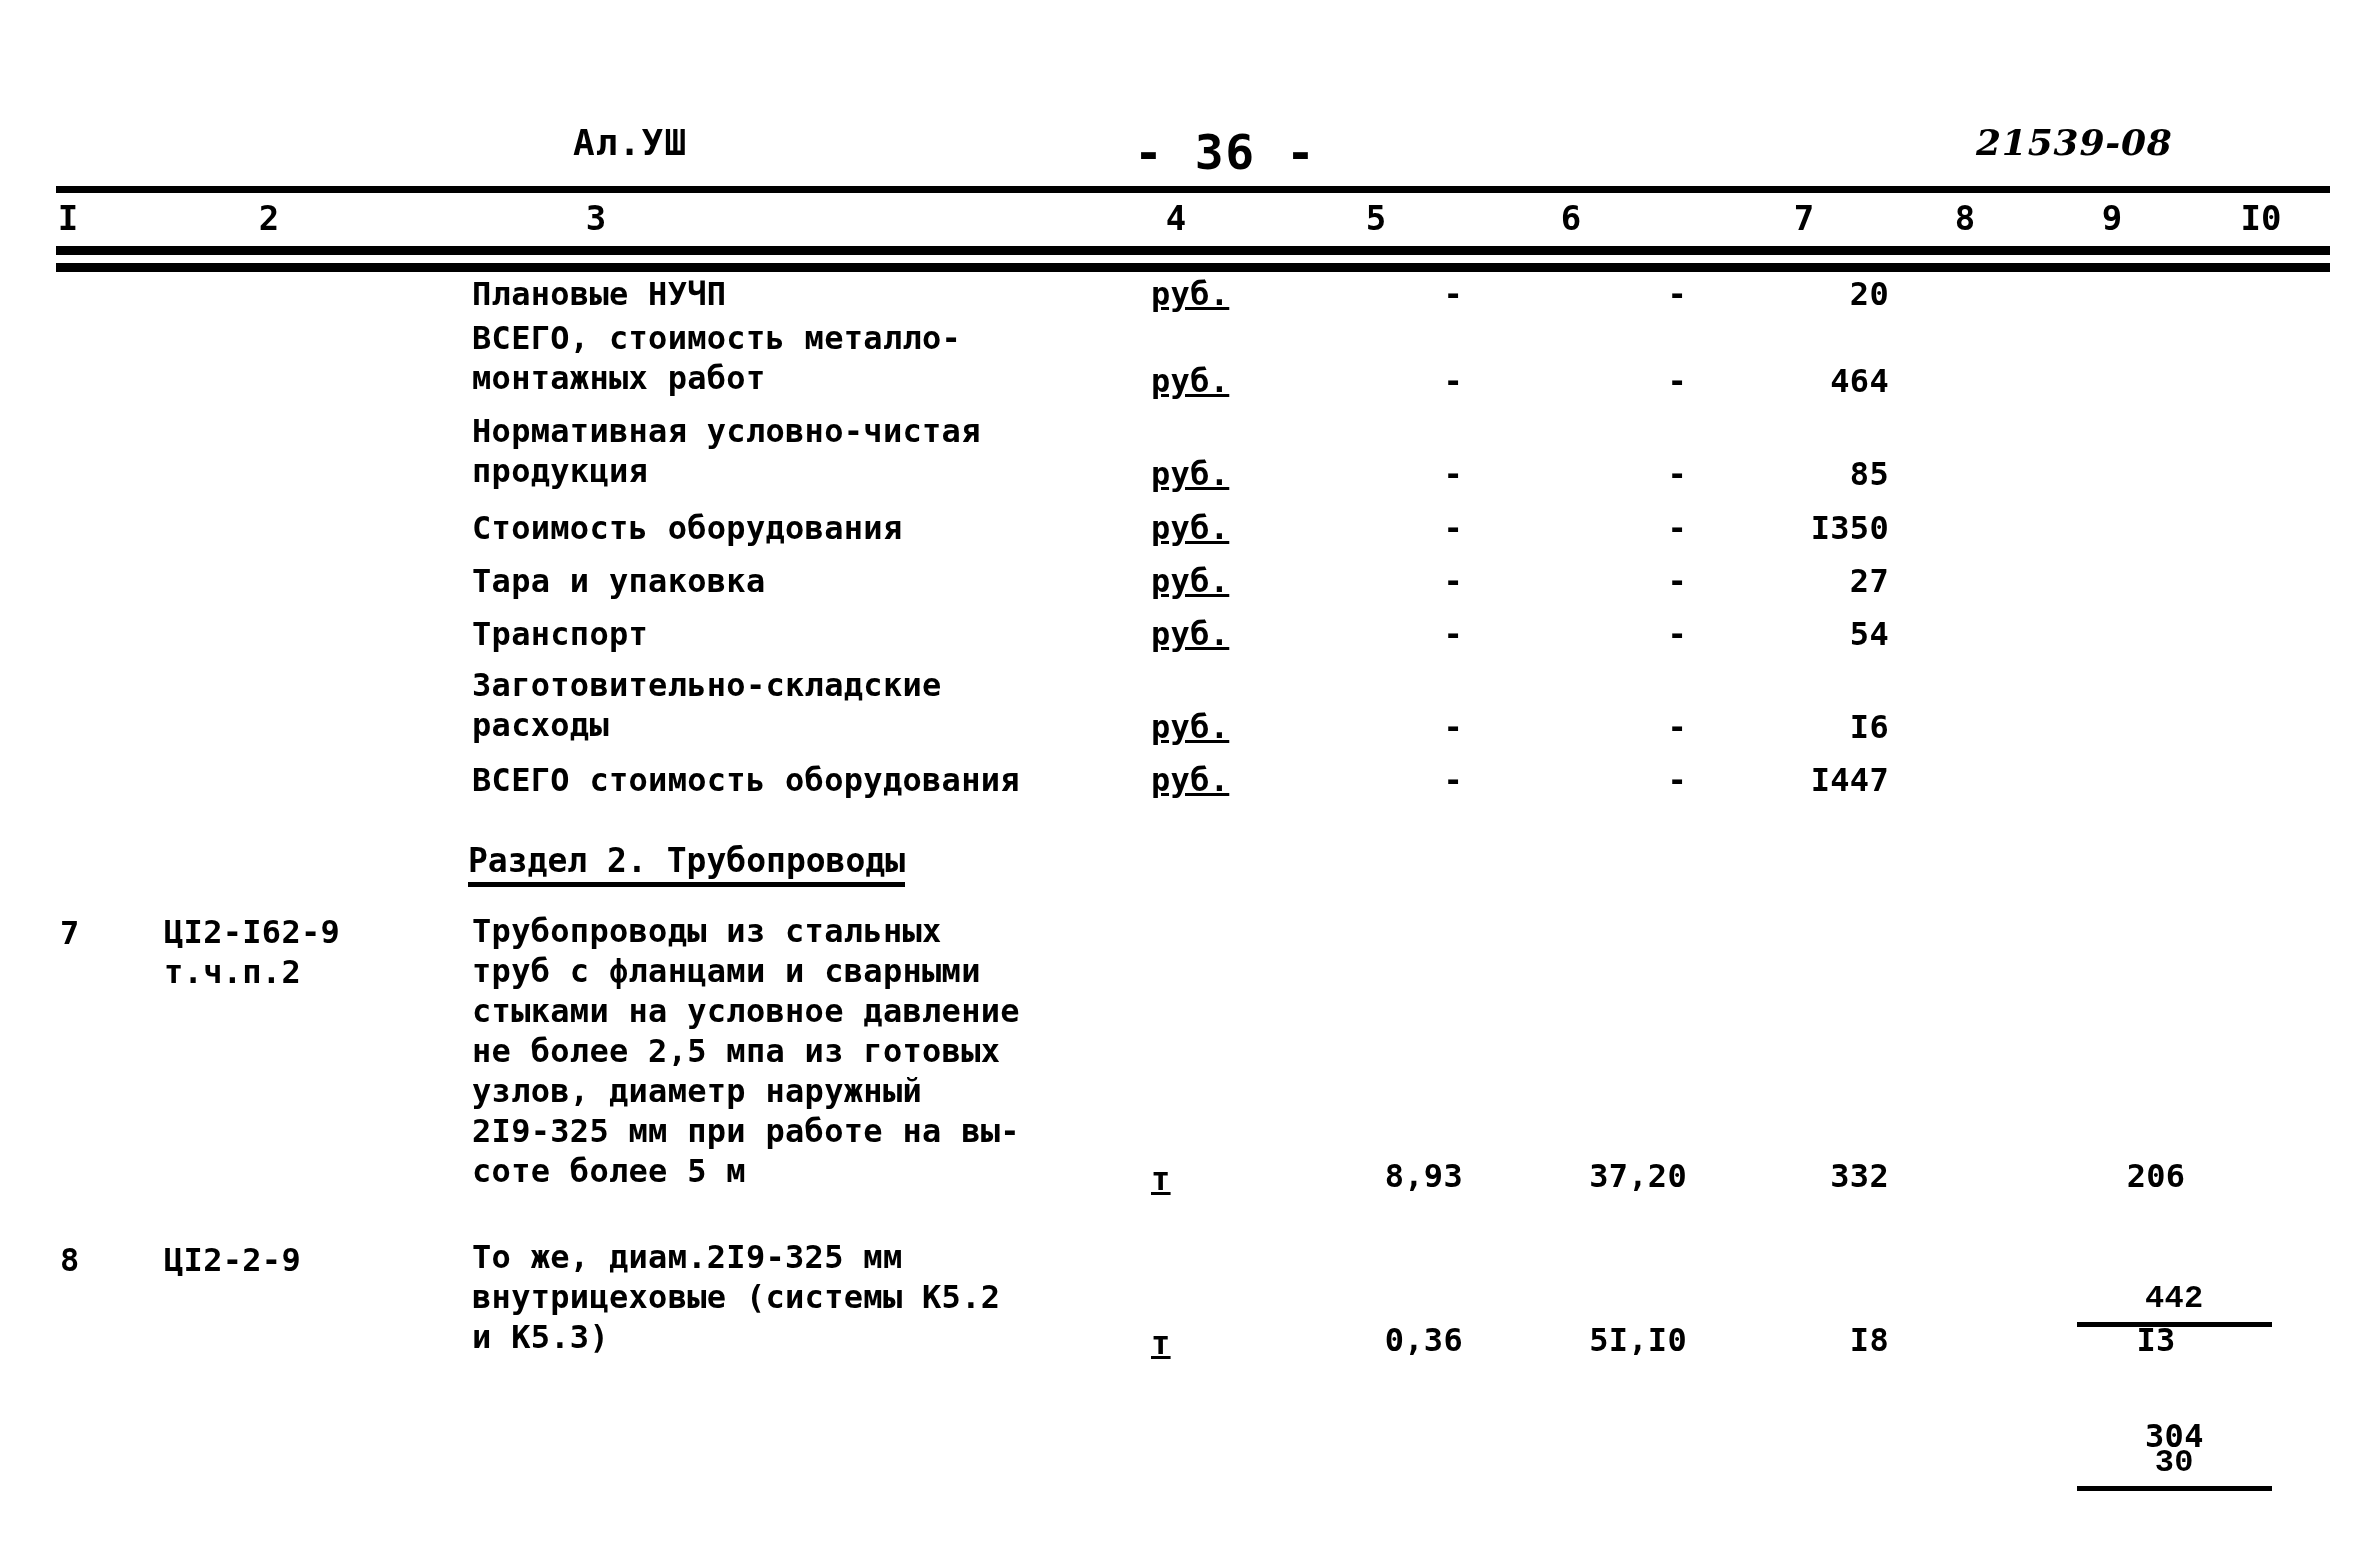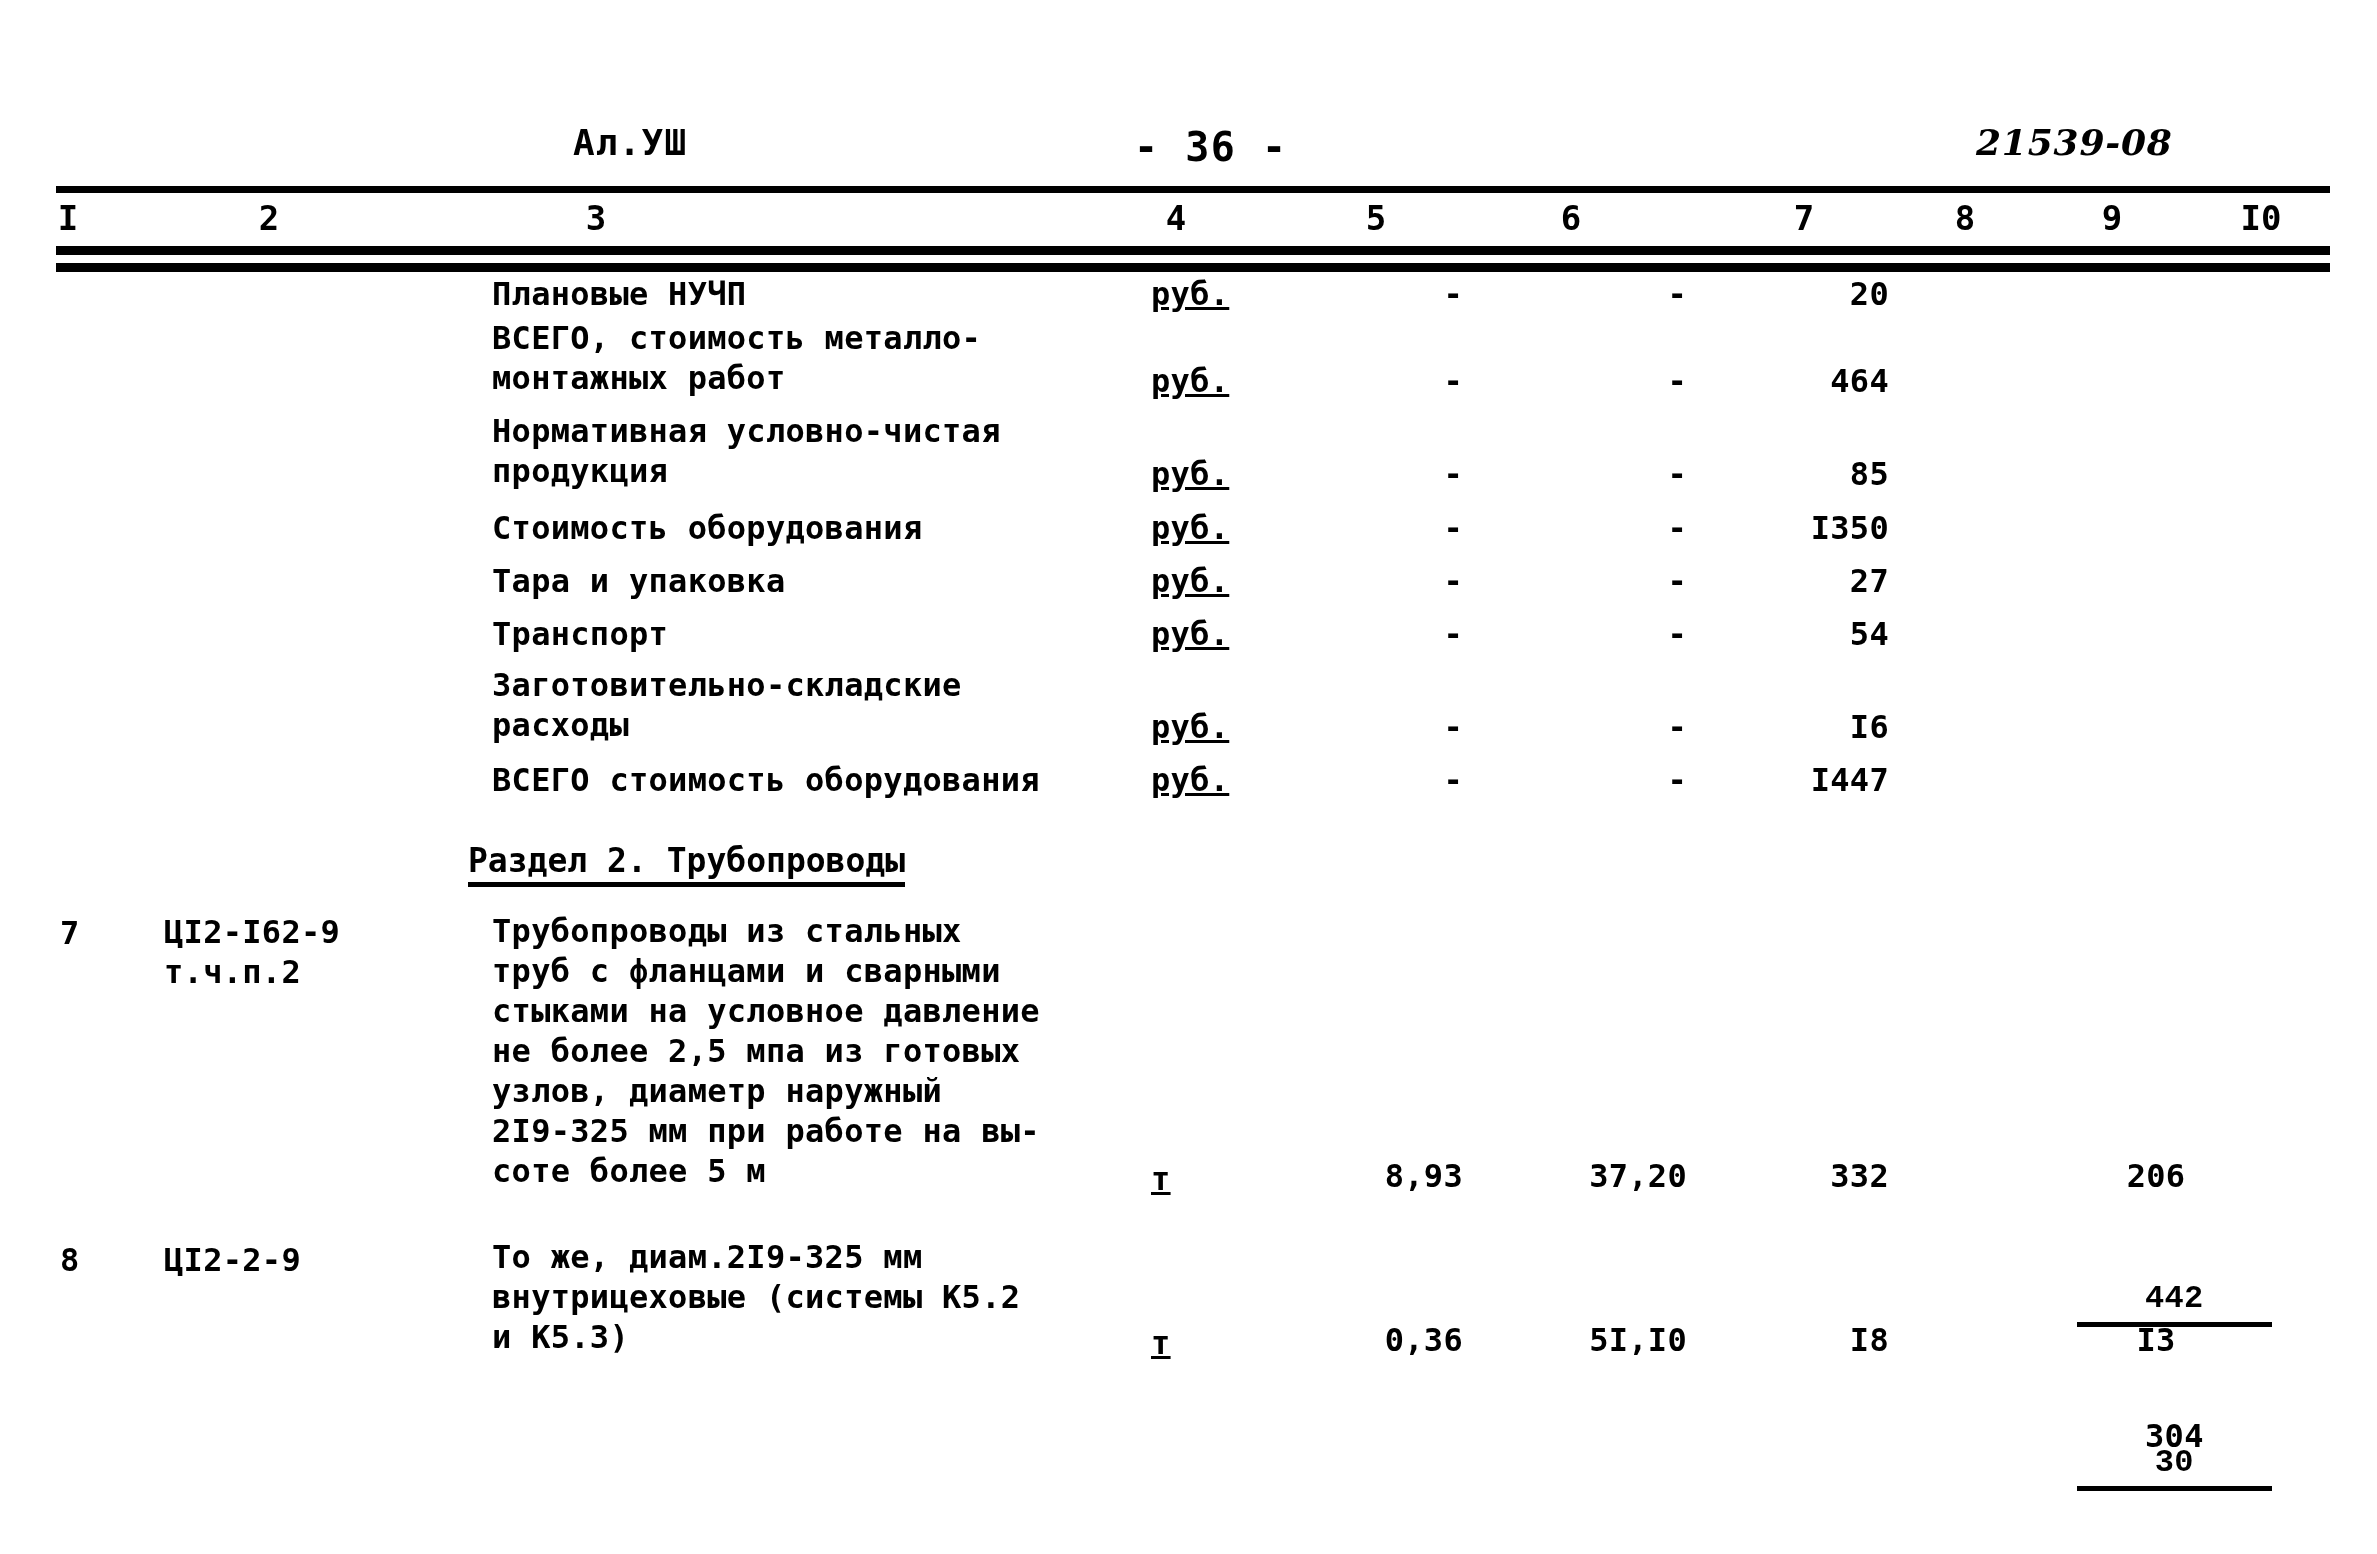--- a/index.html
+++ b/index.html
@@ -43,21 +43,21 @@
     top: 0;
     font-size: 36px;
     font-weight: bold;
     letter-spacing: 1.2px;
     white-space: pre;
   }
   .hdr-page {
     position: absolute;
     left: 1134px;
     top: 1.5px;
-    font-size: 40px;
+    font-size: 48px;
     font-weight: bold;
     letter-spacing: 1.5px;
     white-space: pre;
   }
   .hdr-code {
     position: absolute;
     left: 1976px;
     top: -1.5px;
     font-family: "DejaVu Serif", "Liberation Serif", serif;
     font-size: 36px;
@@ -109,21 +109,21 @@
   .cell {
     position: absolute;
     font-size: 32px;
     font-weight: bold;
     line-height: 42px;
     white-space: pre;
     letter-spacing: 0.3px;
   }
   .c-pos   { left: 60px;   width: 70px;  text-align: left; }
   .c-code  { left: 164px;  width: 286px; text-align: left; }
-  .c-desc  { left: 492px;  width: 681px; text-align: left; }
+  .c-desc  { left: 472px;  width: 681px; text-align: left; }
   .c-unit  { left: 1151px; width: 101px; text-align: left; text-decoration: underline; }
   .c-qty   { left: 1316px; width: 147px; text-align: right; }
   .c-price { left: 1517px; width: 170px; text-align: right; }
   .c-sum   { left: 1742px; width: 147px; text-align: right; }
   .c-wage  { left: 1920px; width: 132px; text-align: center; }
   .c-mach  { left: 2090px; width: 132px; text-align: center; }
   .c-extra { left: 2237px; width: 116px; text-align: center; }
 
   .dash { font-weight: bold; }
 

